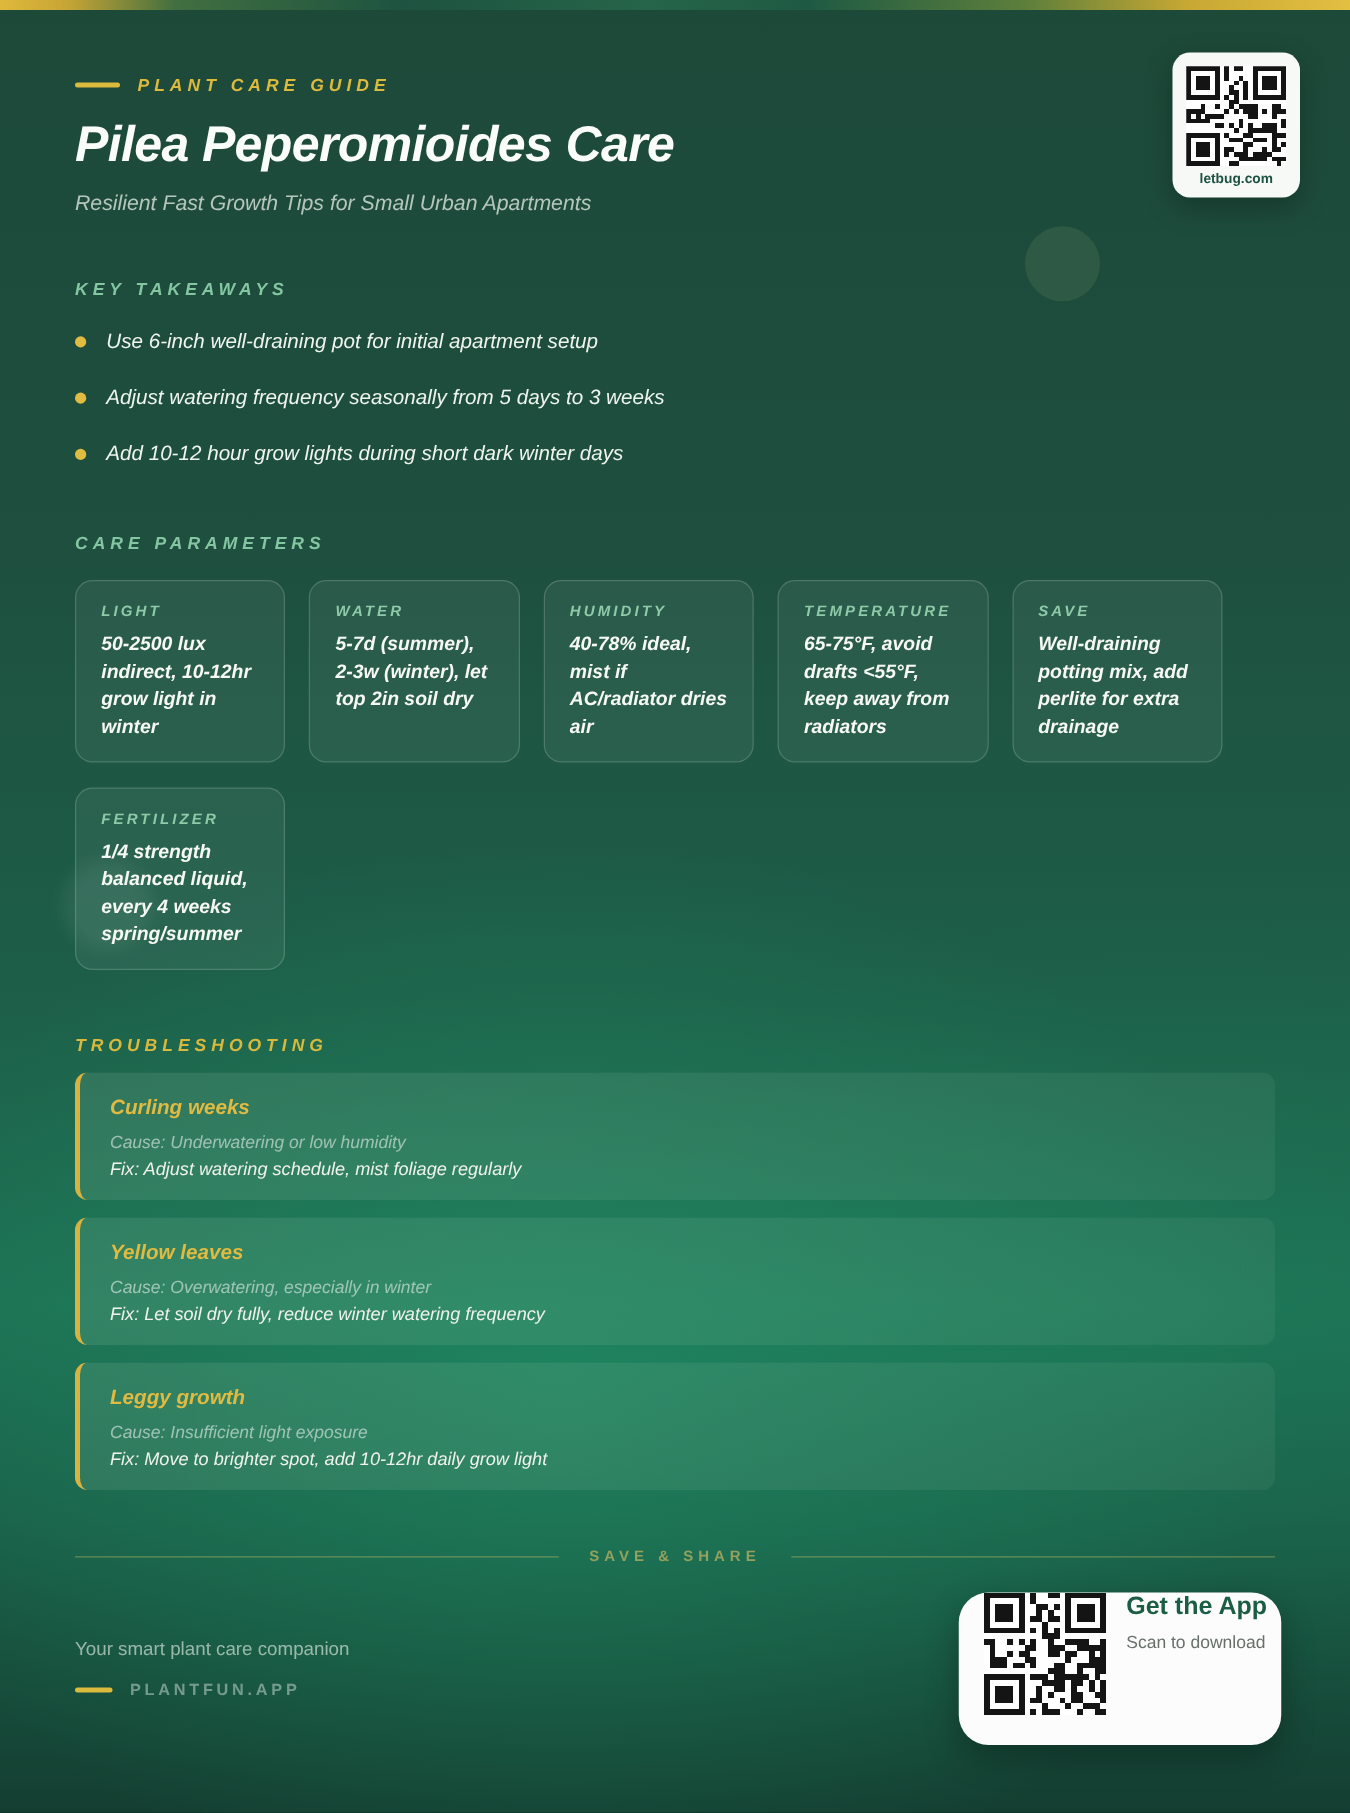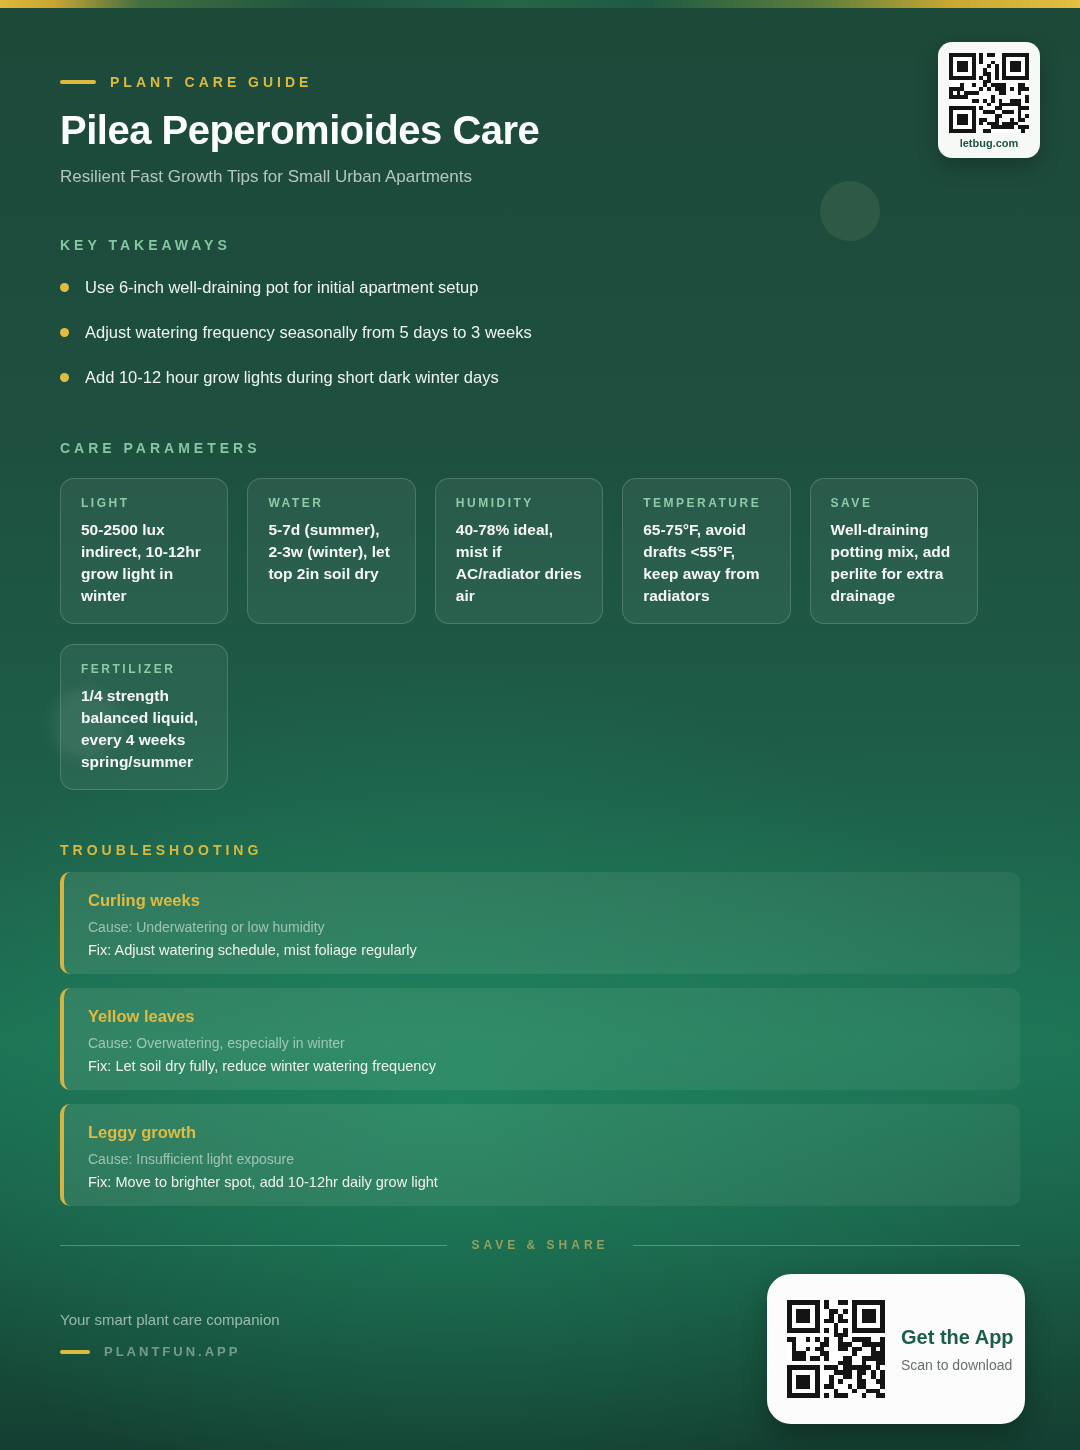--- a/index.html
+++ b/index.html
@@ -13,21 +13,21 @@
       radial-gradient(820px 620px at 42% 76%, rgba(34,158,110,.45), rgba(34,158,110,0) 70%),
       radial-gradient(620px 480px at 88% 72%, rgba(30,140,100,.22), rgba(30,140,100,0) 70%),
       linear-gradient(180deg, #1d4939 0%, #1e4f3f 30%, #1d5f49 55%, #1d7154 72%, #1a6049 84%, #143e31 100%);
   }
 
   .top-bar{
     position:absolute; top:0; left:0; width:100%; height:8px;
     background:linear-gradient(90deg,#dfb93c 0%,#c7a535 5%,#416f40 13%,#1d5340 30%,#266549 48%,#1e5a43 60%,#5e7f3b 76%,#c8a833 88%,#e3bf42 100%);
   }
 
-  .content{ position:relative; padding:14px 60px; }
+  .content{ position:relative; padding:0 60px;font-style:italic; }
 
   
   .eyebrow{ display:flex; align-items:center; gap:14px; padding-top:60px; }
   .eyebrow-line{ width:36px; height:4px; border-radius:2px; background:#dcba3d; }
   .eyebrow-label{ font-size:14px; font-weight:bold; letter-spacing:4px; color:#dcba3d; }
   .page-title{ margin-top:18px; font-size:40px; font-weight:bold; letter-spacing:-.5px; color:#fbfdfb; }
   .page-subtitle{ margin-top:14px; font-size:17px; color:#b5c7bd; }
 
   .qr-card-top{
     position:absolute; left:938px; top:42px; width:102px; height:116px;
@@ -79,23 +79,23 @@
 
   
   .footer-brand{ position:absolute; left:60px; top:1297px; }
   .brand-name{ font-size:31px; font-weight:bold; color:#e0ba40; }
   .brand-tagline{ margin-top:14px; font-size:15px; color:rgba(230,240,233,.62); }
   .brand-site-row{ margin-top:16px; display:flex; align-items:center; gap:14px; }
   .brand-site-line{ width:30px; height:4px; border-radius:2px; background:#dcba3d; }
   .brand-site{ font-size:13px; font-weight:bold; letter-spacing:3px; color:rgba(230,240,233,.45); }
 
   .app-card{
-    position:absolute; left:767px; top:1274px; width:258px; height:150px;
+    position:absolute; left:767px; top:1274px; width:258px; height:122px;
     background:#fbfcfb; border-radius:24px; box-shadow:0 10px 26px rgba(0,0,0,.28);
-    display:flex; align-items:center; padding:0 0 0 20px; gap:16px;
+    display:flex; align-items:flex-start; padding:0 0 0 20px; gap:16px;
   }
   .app-card .qr{ width:98px; height:98px; flex:none; }
   .app-title{ font-size:20px; font-weight:bold; color:#1b5e45; }
   .app-subtitle{ margin-top:8px; font-size:14px; color:#68706b; }
 
   
   .deco-circle{ position:absolute; border-radius:50%; pointer-events:none; }
   .deco-circle-1{ left:820px; top:181px; width:60px; height:60px; background:rgba(196,214,160,.10); }
   .deco-circle-2{ left:50px; top:688px; width:72px; height:72px; background:rgba(255,255,255,.07); filter:blur(7px); }
 </style>

